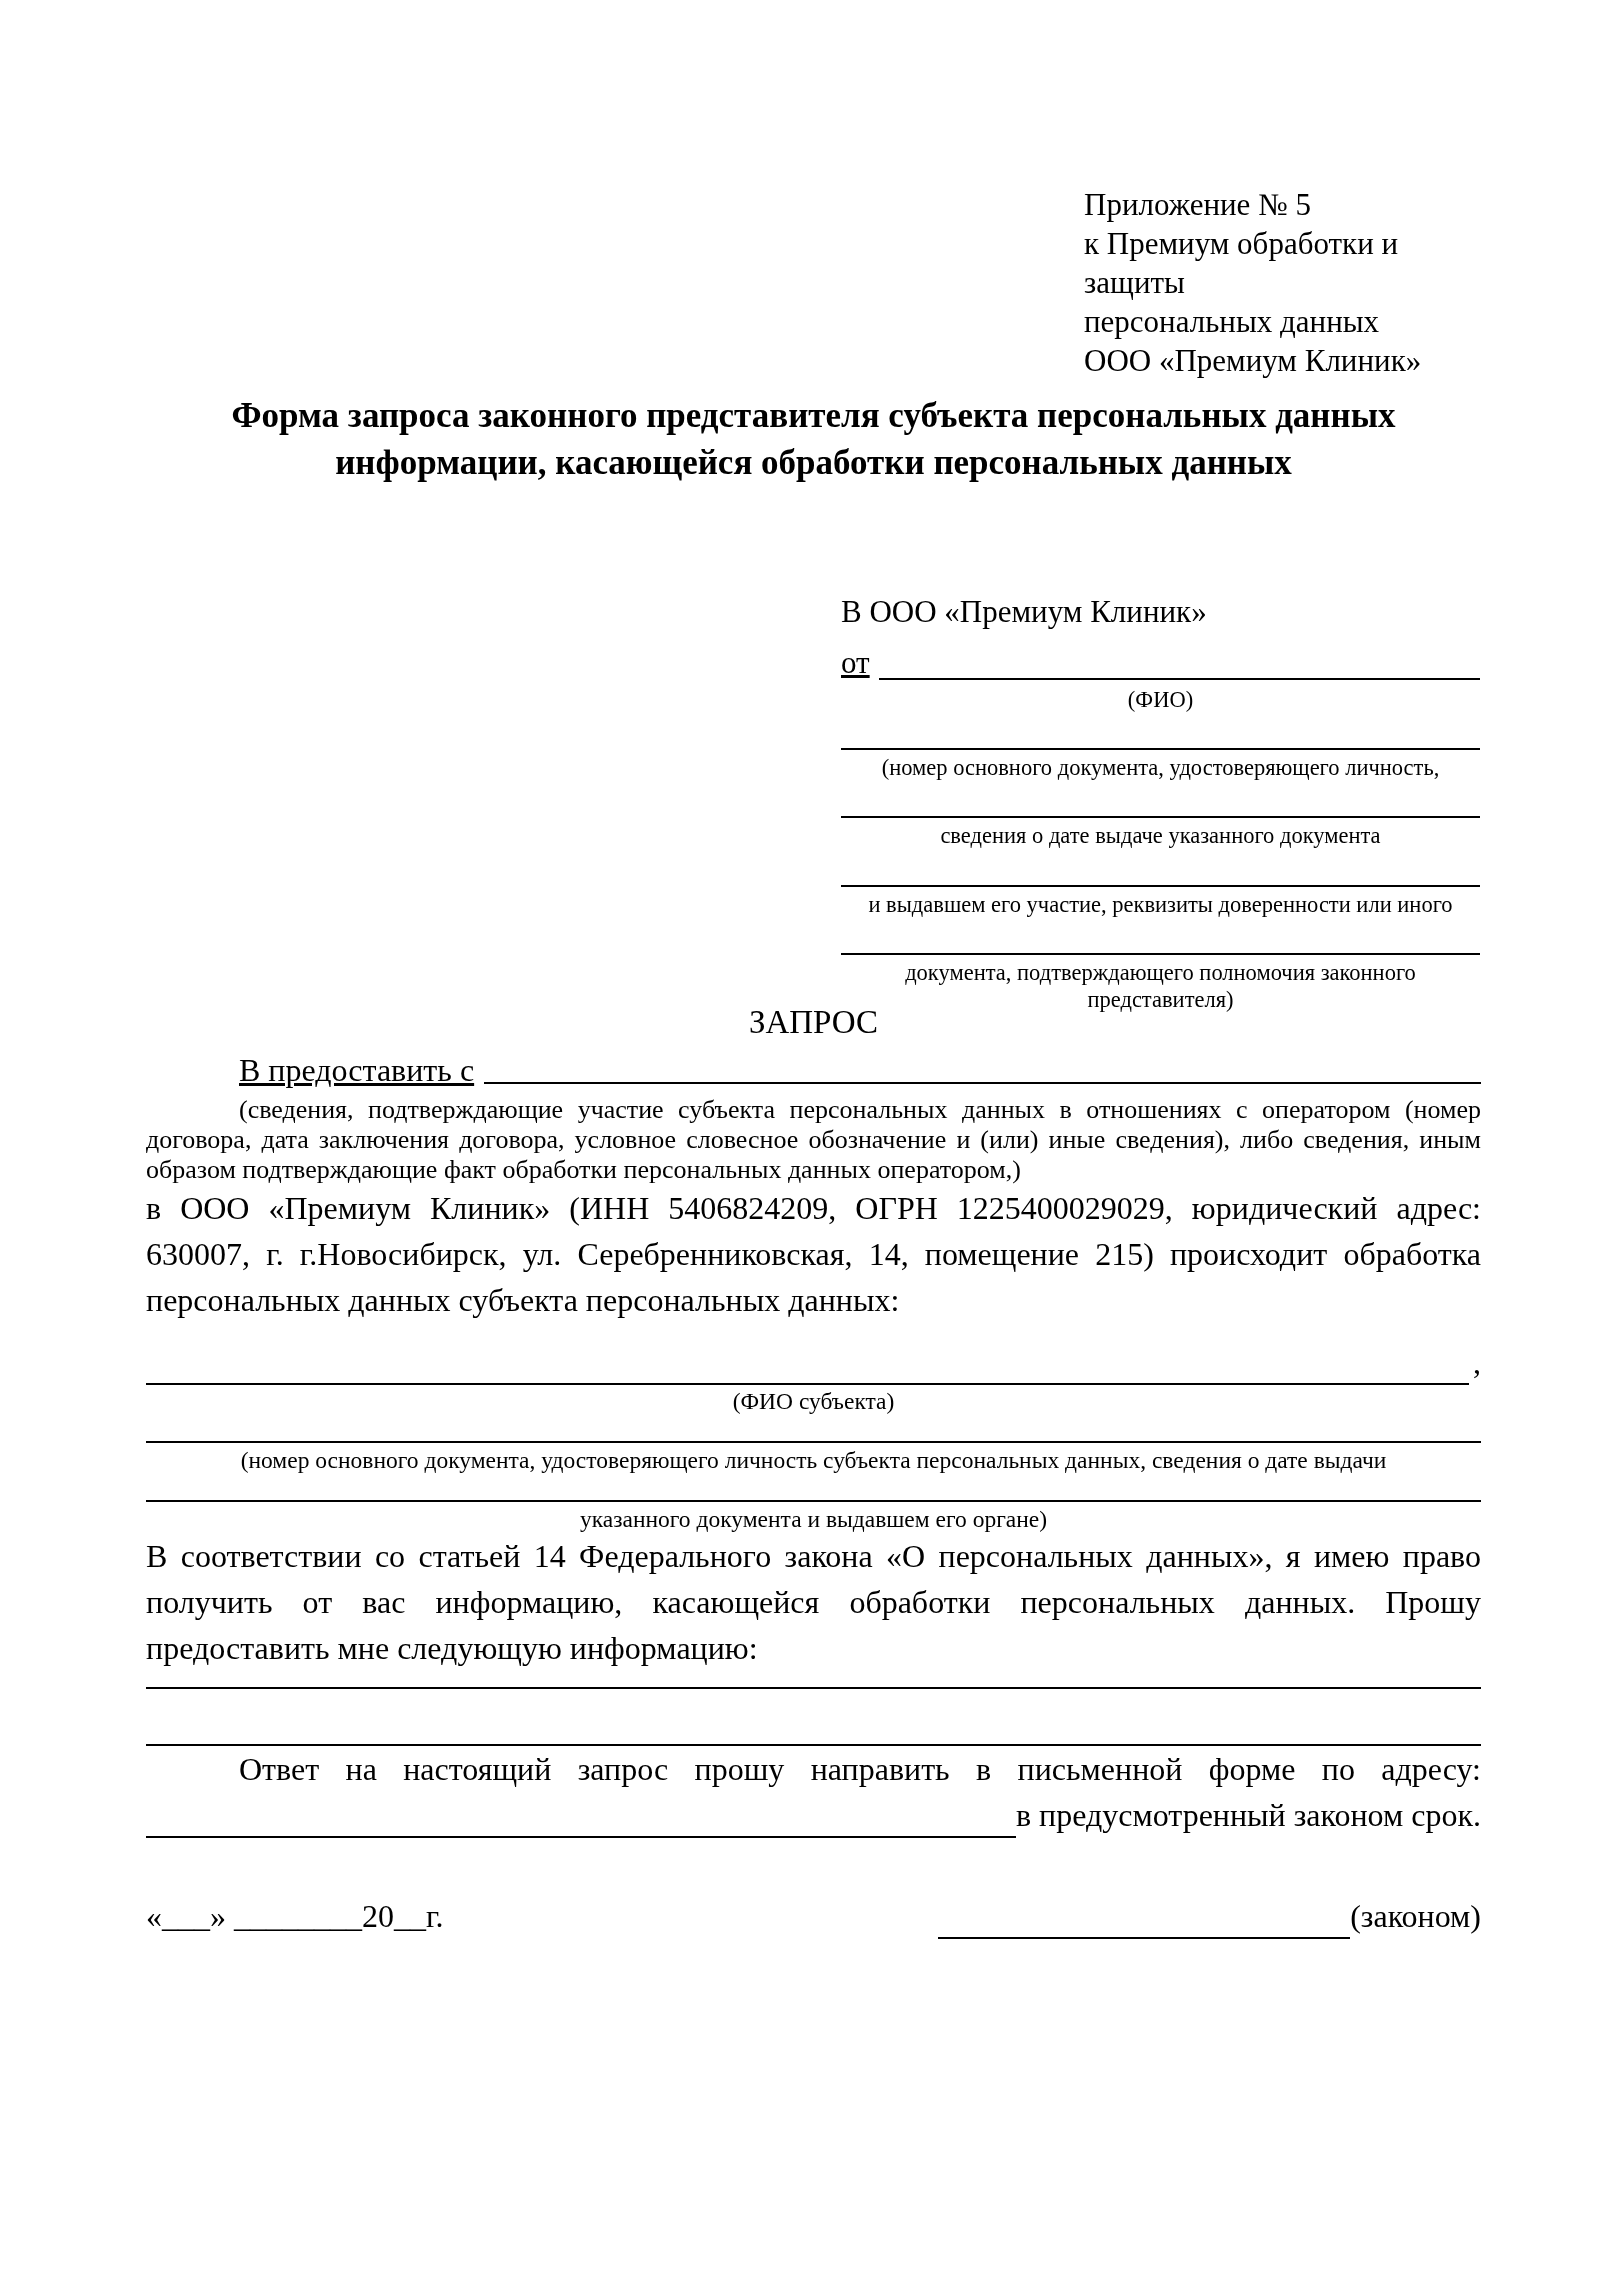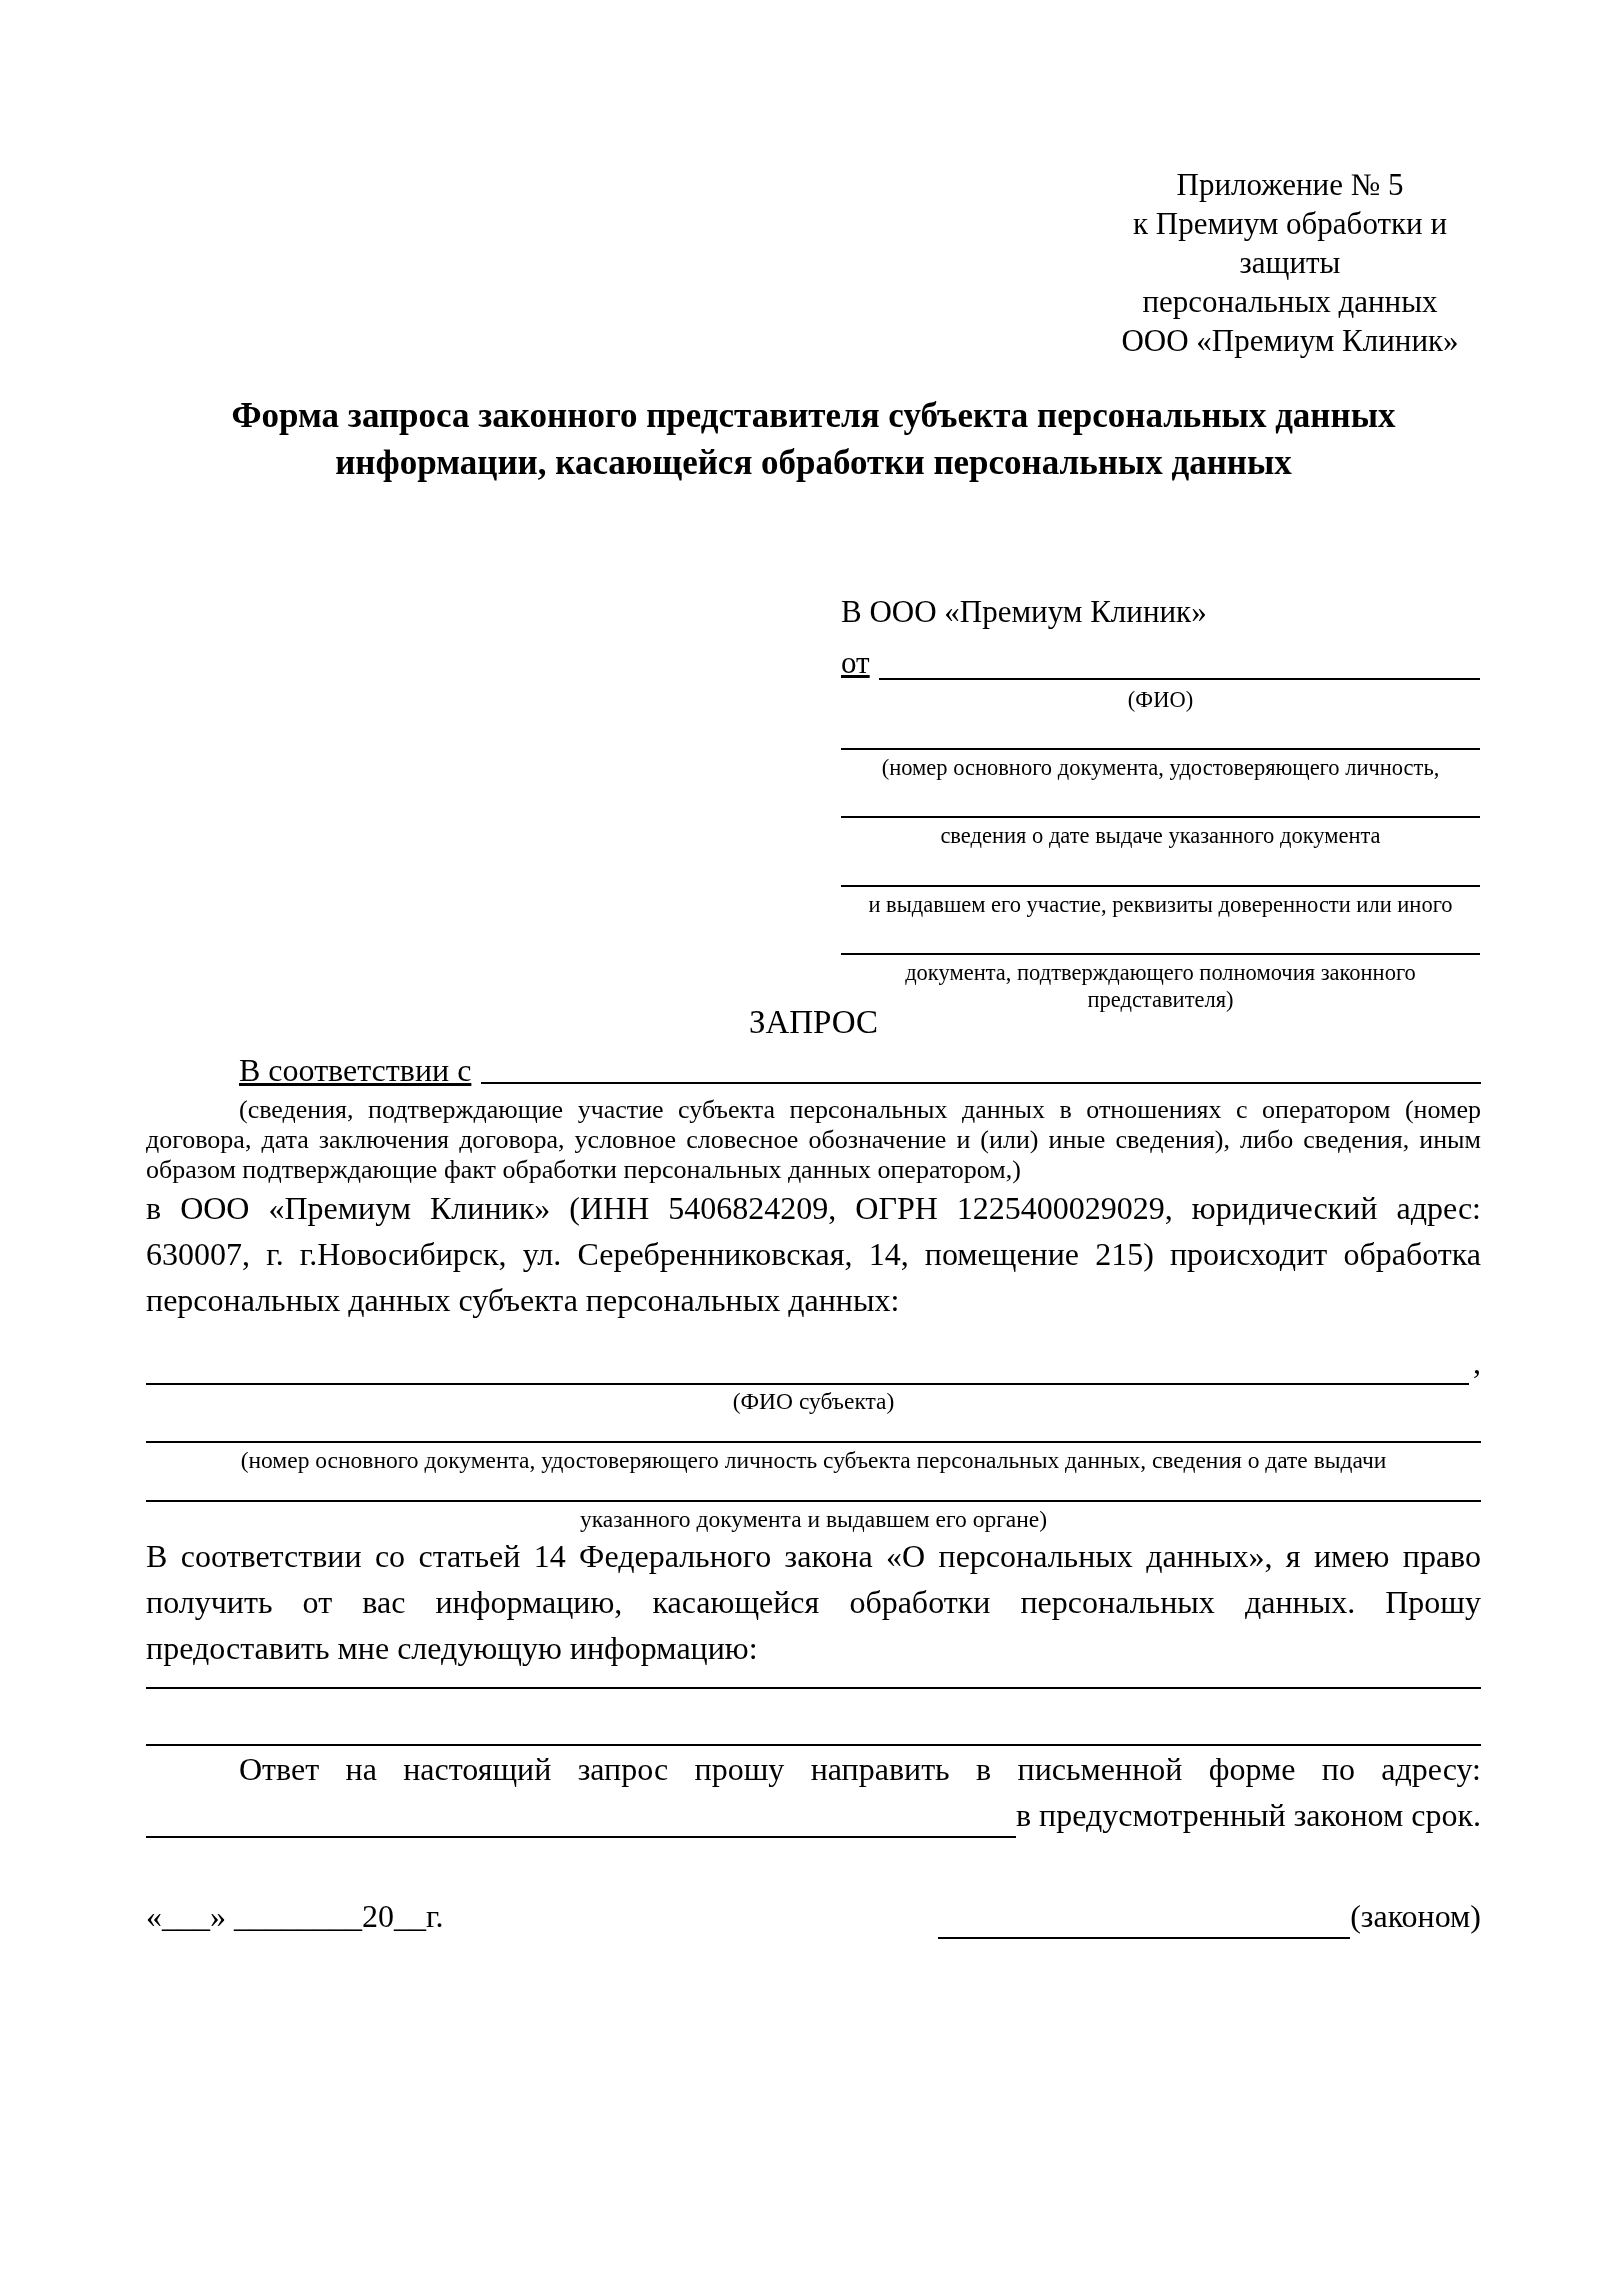--- a/index.html
+++ b/index.html
@@ -7,22 +7,22 @@
     position:relative;
     width:1621px;height:2293px;
     margin:0 auto;
     background:#ffffff;
     color:#000000;
     font-family:"Liberation Serif","DejaVu Serif",serif;
     overflow:hidden;
   }
   
   .appendix{
-    position:absolute;left:1084px;top:165px;width:412px;
-    font-size:31px;line-height:39px;text-align:center;
+    position:absolute;left:1084px;top:185px;width:412px;
+    font-size:31px;line-height:39px;
   }
   
   .title{
     position:absolute;left:146px;top:392px;width:1335px;
     text-align:center;font-weight:bold;font-size:35px;line-height:47px;
     margin:0;
   }
   
   .addressee{
     position:absolute;left:841px;top:592px;width:639px;
@@ -106,21 +106,21 @@
     <div class="cap">и выдавшем его участие, реквизиты доверенности или иного</div>
 
     <div class="rule full"></div>
     <div class="cap">документа, подтверждающего полномочия законного представителя)</div>
   </div>
 
   <div class="main">
     <div class="zapros">ЗАПРОС</div>
 
     <div class="fill-row accordance">
-      <span class="lbl">В соответствии с</span>
+      <span class="lbl">В предоставить с</span>
       <span class="rule grow"></span>
     </div>
     <div class="small-cap">(сведения, подтверждающие участие субъекта персональных данных в отношениях с оператором (номер договора, дата заключения договора, условное словесное обозначение и (или) иные сведения), либо сведения, иным образом подтверждающие факт обработки персональных данных оператором,)</div>
 
     <p class="body operator">в ООО «Премиум Клиник» (ИНН 5406824209, ОГРН 1225400029029, юридический адрес: 630007, г. г.Новосибирск, ул. Серебренниковская, 14, помещение 215) происходит обработка персональных данных субъекта персональных данных:</p>
 
     <div class="comma-row">
       <span class="rule"></span>
       <span class="comma">,</span>
     </div>

